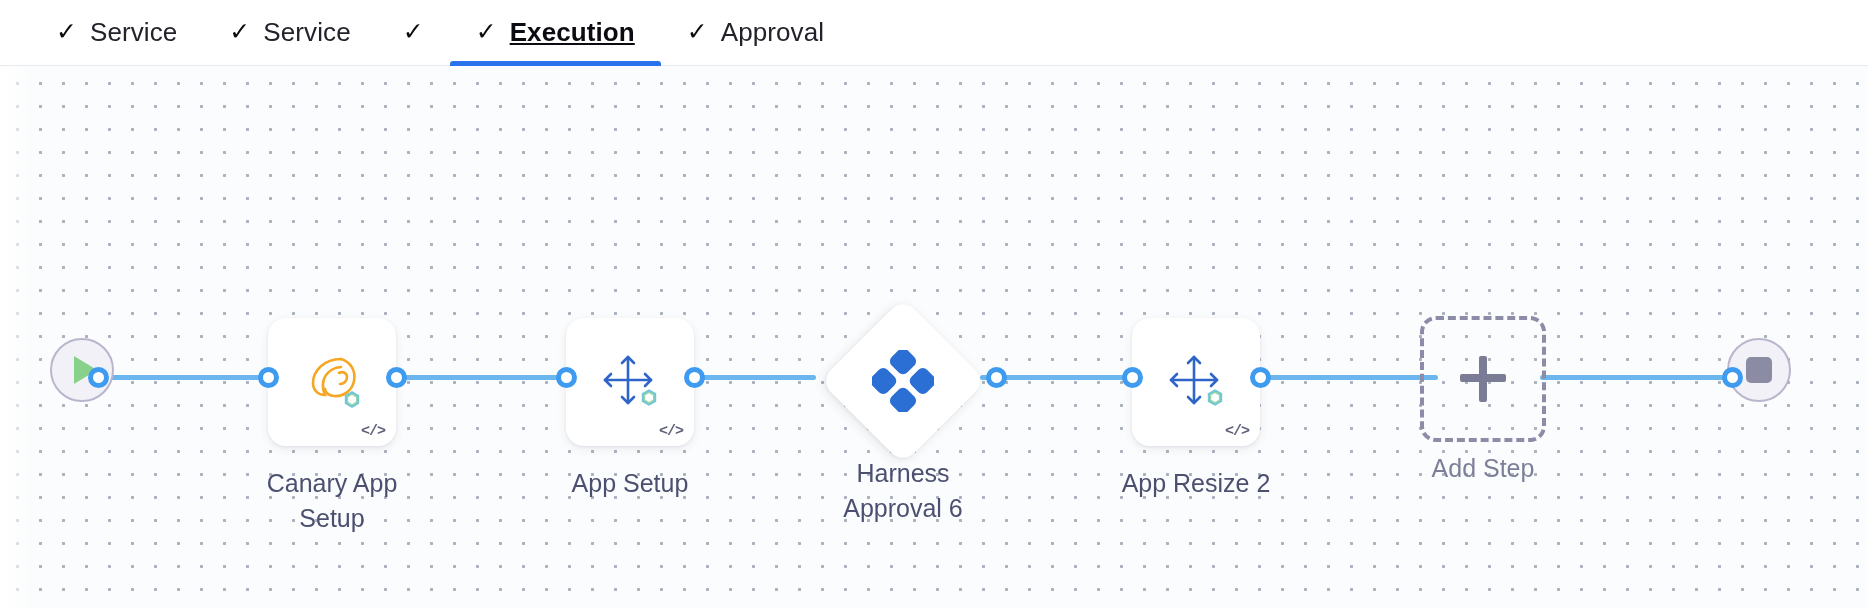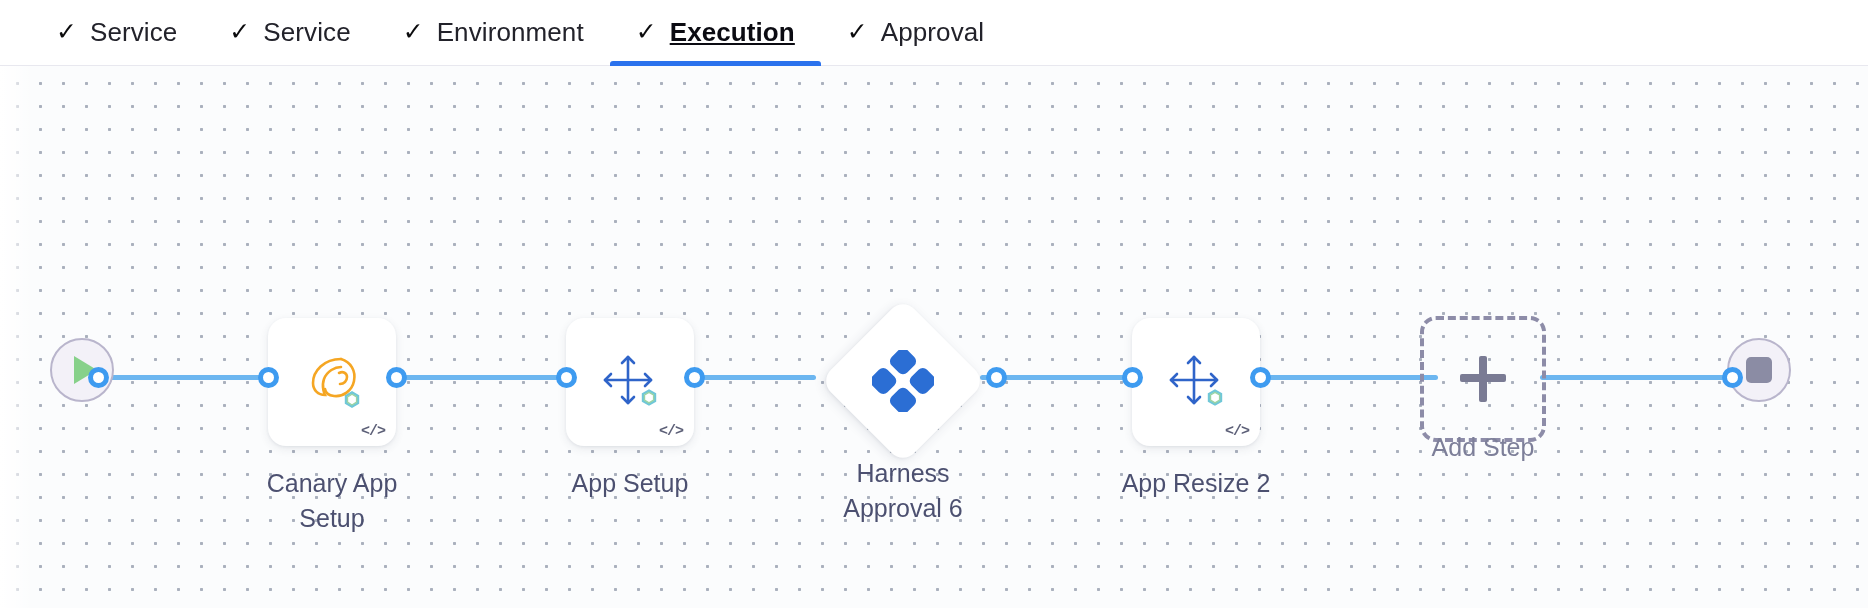--- a/index.html
+++ b/index.html
@@ -182,41 +182,40 @@
   }
   .plusglyph{
     position:relative;width:46px;height:46px;
   }
   .plusglyph::before,.plusglyph::after{
     content:"";position:absolute;background:#7a7b94;border-radius:2px;
   }
   .plusglyph::before{left:0;top:18px;width:46px;height:8px;}
   .plusglyph::after{top:0;left:19px;width:8px;height:46px;}
   .addlabel{
-    position:absolute;top:367px;width:210px;left:-42px;
+    position:absolute;top:388px;width:210px;left:-42px;
     text-align:center;font-size:25px;color:#7d7f99;
   }
 </style>
 </head>
 <body>
 
 <div class="app">
 
   <div class="tabbar">
     <div class="tab">
       <span class="check">✓</span>
       <span class="tlabel">Service</span>
     </div>
     <div class="tab">
       <span class="check">✓</span>
       <span class="tlabel">Service</span>
     </div>
     <div class="tab">
       <span class="check">✓</span>
-      <span class="tlabel">Environment</span>
     </div>
     <div class="tab active">
       <span class="check">✓</span>
       <span class="tlabel">Execution</span>
     </div>
     <div class="tab">
       <span class="check">✓</span>
       <span class="tlabel">Approval</span>
     </div>
   </div>

